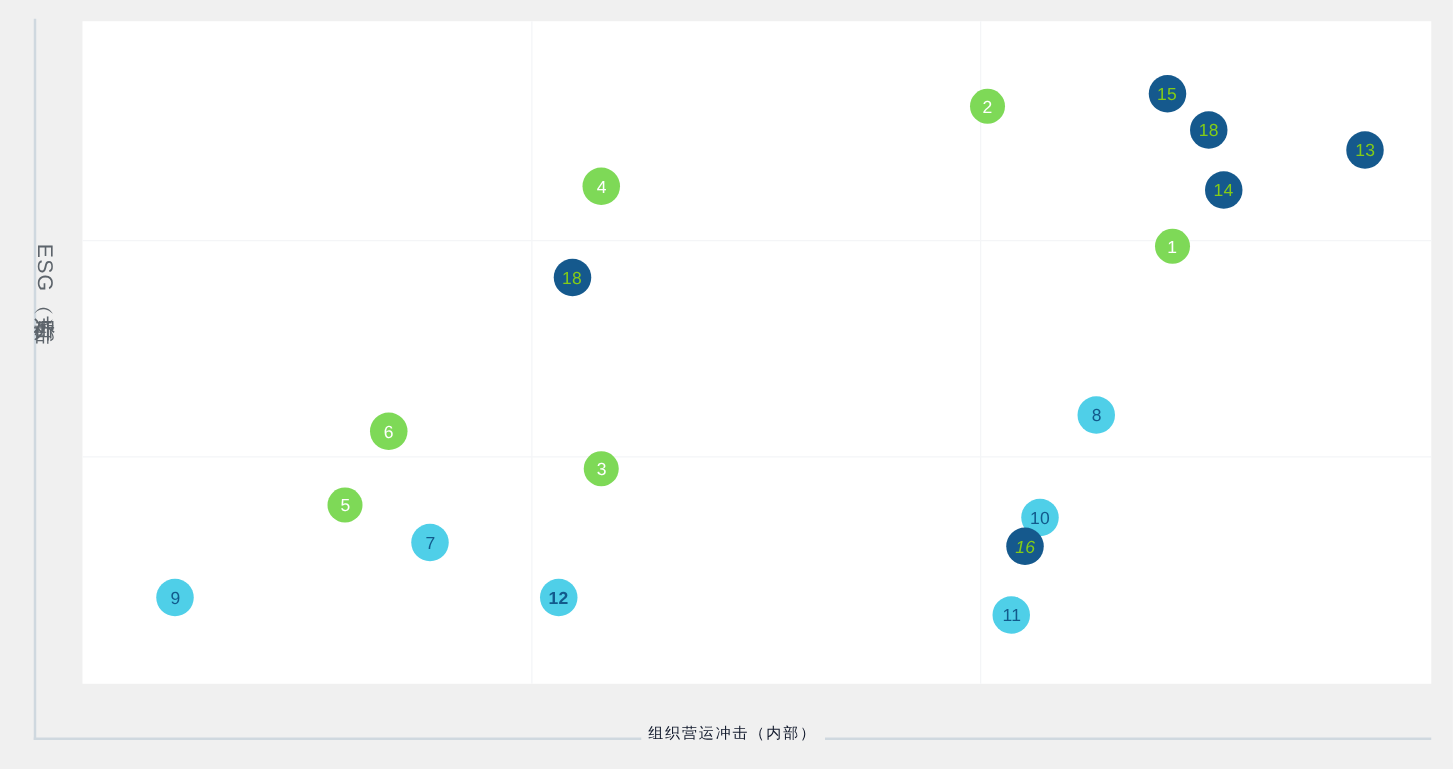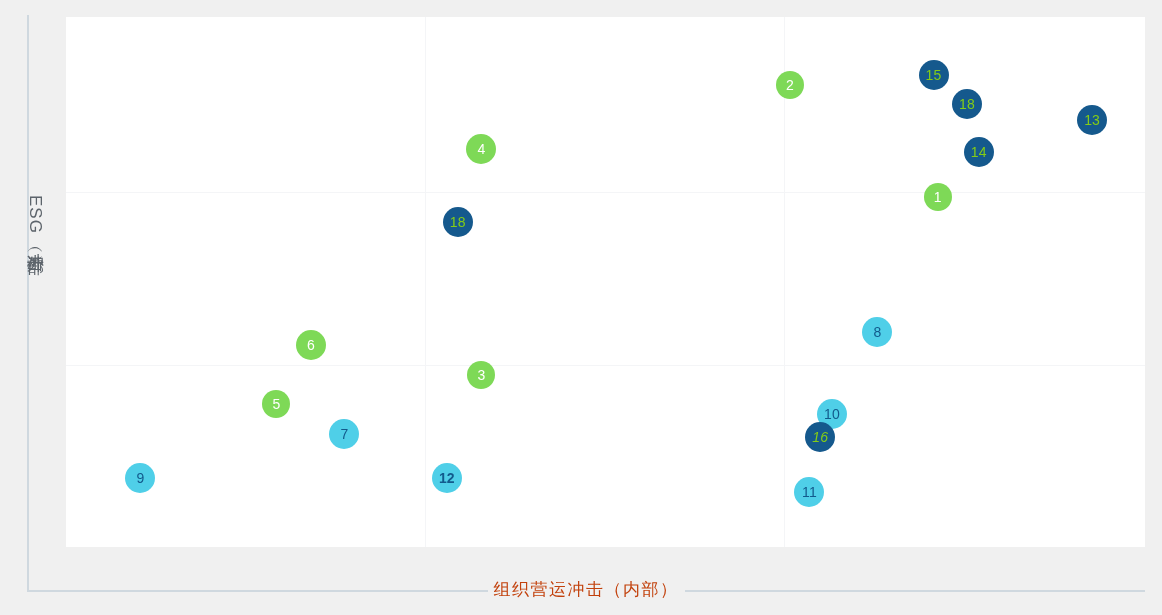--- a/index.html
+++ b/index.html
@@ -86,22 +86,22 @@
   }
   .xlabel-wrap {
     position: absolute;
     left: 27px; top: 578px;
     width: 1118px;
     display: flex;
     align-items: center;
     justify-content: center;
   }
   .xlabel {
-    color: #c2410c;
-    font-size: 17px;
+    color: #0f172a;
+    font-size: 12px;
     letter-spacing: 1.5px;
     white-space: nowrap;
     padding: 0 6px;
     background: #f0f0f0;
     position: relative;
     z-index: 2;
   }
 </style>
 </head>
 <body>

